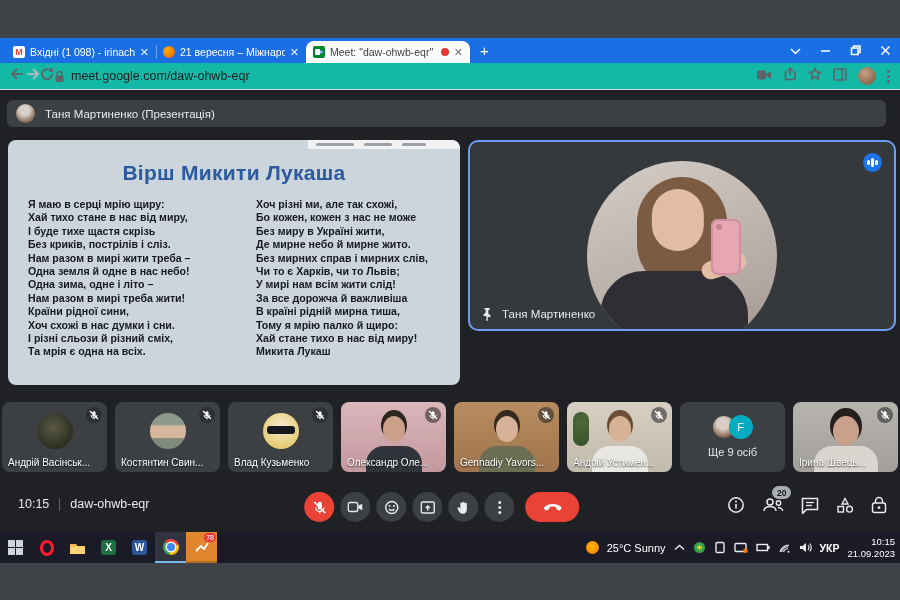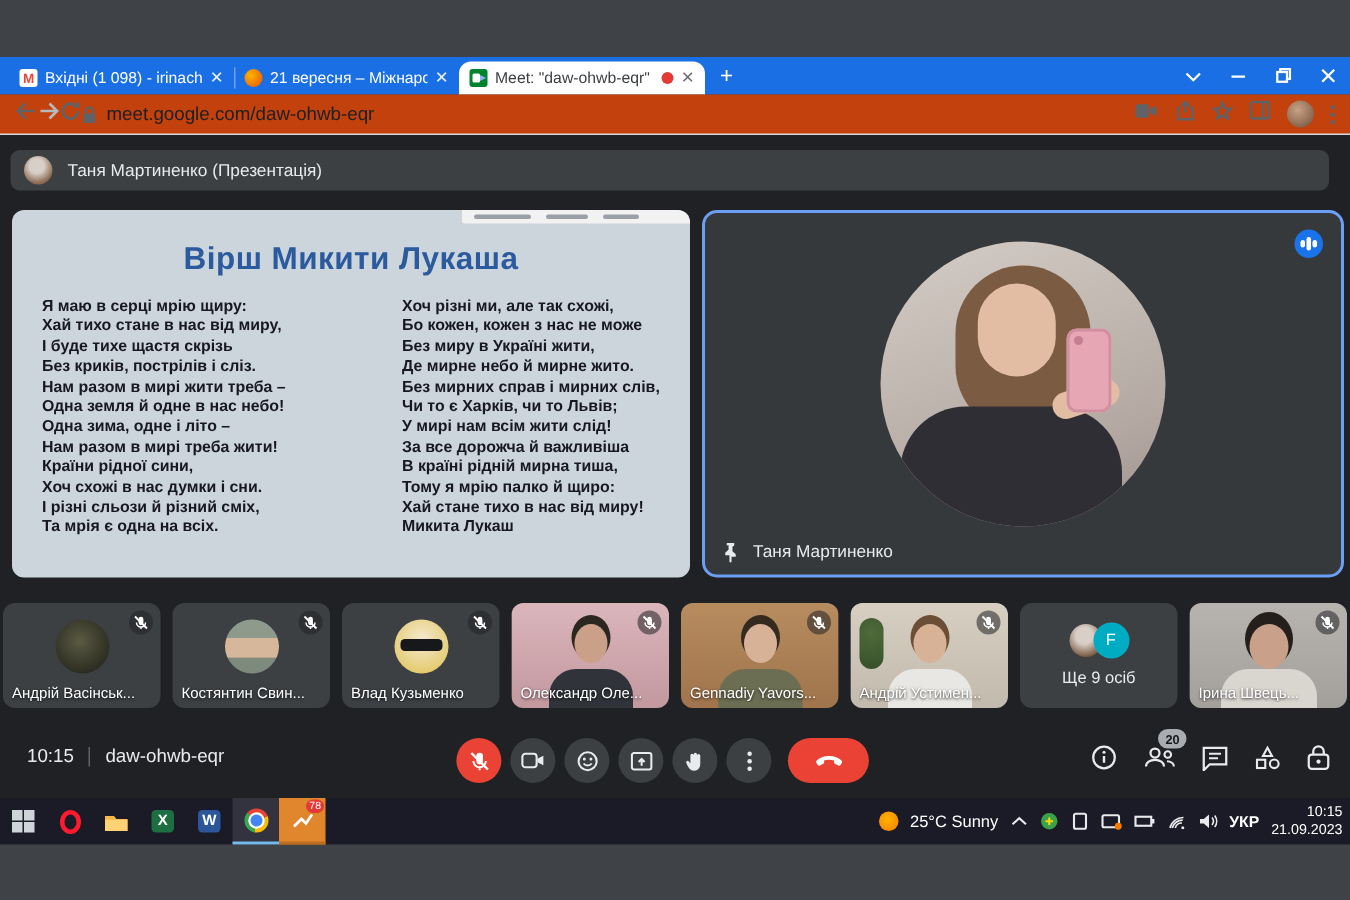--- a/index.html
+++ b/index.html
@@ -20,46 +20,46 @@
 .fav-meet:before{content:"";position:absolute;right:1px;top:3.5px;border-left:4px solid #8ab4f8;border-top:2.5px solid transparent;border-bottom:2.5px solid transparent}
 .tab-title{white-space:nowrap;overflow:hidden;flex:1}
 .tab-close{font-size:11px;line-height:10px;flex:none;opacity:.9}
 .rec-dot{width:8px;height:8px;border-radius:50%;background:#e53935;flex:none}
 .newtab{color:#fff;font-size:15px;margin:0 0 3px 10px;line-height:18px}
 .win-controls{margin-left:auto;display:flex;align-items:center;height:100%}
 .win-controls .wc{width:30px;height:100%;display:flex;align-items:center;justify-content:center}
 .wc svg{stroke:#fff;stroke-width:1.5;fill:none}
 
 
-.toolbar{position:absolute;top:63px;left:0;right:0;height:27px;background:#c2410c;display:flex;align-items:center;padding:0 10px;border-bottom:1px solid #dadce0}
+.toolbar{position:absolute;top:63px;left:0;right:0;height:27px;background:#14b8a6;display:flex;align-items:center;padding:0 10px;border-bottom:1px solid #dadce0}
 .nav-ic svg{stroke:#5f6368;stroke-width:1.8;fill:none}
 .nav-ic.dis svg{stroke:#b6b9be}
 .urlbox{flex:1;display:flex;align-items:center;gap:6px;min-width:0}
 .url-text{font-size:12.5px;color:#202124;white-space:nowrap}
 .tool-right{display:flex;align-items:center;gap:11px}
 .tool-right svg{stroke:#5f6368;stroke-width:1.6;fill:none}
 .avatar-sm{width:18px;height:18px;border-radius:50%;background:radial-gradient(circle at 40% 35%,#c9a285,#6f4e38)}
 .kebab{display:flex;flex-direction:column;gap:2px}
 .kebab i{width:3px;height:3px;border-radius:50%;background:#5f6368}
 
 
 .content{position:absolute;top:90px;left:0;right:0;height:442px;background:#202124}
 .banner{position:absolute;top:10px;left:7px;right:14px;height:27px;background:#3c4043;border-radius:6px;display:flex;align-items:center;gap:10px;padding:0 9px;color:#e8eaed;font-size:11.5px}
 .banner .avatar{width:19px;height:19px;border-radius:50%;background:radial-gradient(circle at 45% 35%,#d8cfc9 30%,#8b6b52 70%);flex:none}
 
 .stage{position:absolute;top:50px;left:8px;right:4px;height:245px;display:flex;gap:8px}
 .slide{width:452px;height:245px;background:#ccd5dc;border-radius:8px;position:relative;flex:none;overflow:hidden}
 .slide-toolbar{position:absolute;top:0;right:0;width:152px;height:9px;background:#f2f2f2;display:flex;align-items:center;gap:10px;padding:0 8px;border-radius:0 8px 0 2px}
 .slide-toolbar i{display:block;height:3px;background:#9aa0a6;border-radius:2px}
 .slide-title{margin-top:21px;text-align:center;font-size:21px;font-weight:600;color:#2c5a9e;letter-spacing:.3px}
-.poem{display:flex;gap:28px;padding:13px 10px 0 20px}
+.poem{display:flex;gap:16px;padding:13px 10px 0 20px}
 .poem .col{font-size:10.6px;font-weight:700;color:#171821;line-height:1.265;white-space:nowrap}
 .poem .col1{width:212px;flex:none}
 
-.video-main{flex:1;height:245px;background:#36393c;border:2px solid #6d9ef5;border-radius:10px;position:relative;overflow:hidden}
+.video-main{flex:1;height:191px;background:#36393c;border:2px solid #6d9ef5;border-radius:10px;position:relative;overflow:hidden}
 .photo{width:190px;height:190px;border-radius:50%;margin:19px auto 0;position:relative;overflow:hidden;background:linear-gradient(160deg,#d4ccc6,#b3a9a2 70%,#9f948d)}
 .ph-hair{position:absolute;top:16px;left:50%;transform:translateX(-50%);width:90px;height:112px;border-radius:45px;background:#7c5b43}
 .ph-face{position:absolute;top:28px;left:50%;transform:translateX(-58%);width:52px;height:62px;border-radius:26px;background:#e2bca3}
 .ph-body{position:absolute;bottom:-12px;left:46%;transform:translateX(-50%);width:148px;height:92px;border-radius:44px 44px 0 0;background:#2e2e34}
 .ph-arm{position:absolute;top:96px;left:60%;width:46px;height:18px;border-radius:9px;background:#e2bca3;transform:rotate(-18deg)}
 .ph-phone{position:absolute;top:58px;left:65%;width:30px;height:56px;border-radius:7px;background:#e7a6b4;box-shadow:inset 0 0 0 2px #d190a0}
 .ph-phone:after{content:"";position:absolute;top:5px;left:5px;width:6px;height:6px;border-radius:50%;background:#c57f8f}
 .speak{position:absolute;top:11px;right:12px;width:19px;height:19px;border-radius:50%;background:#1a73e8;display:flex;align-items:center;justify-content:center;gap:1.6px}
 .speak i{width:2.6px;background:#fff;border-radius:2px}
 .speak i:nth-child(1){height:5px}.speak i:nth-child(2){height:9px}.speak i:nth-child(3){height:5px}

